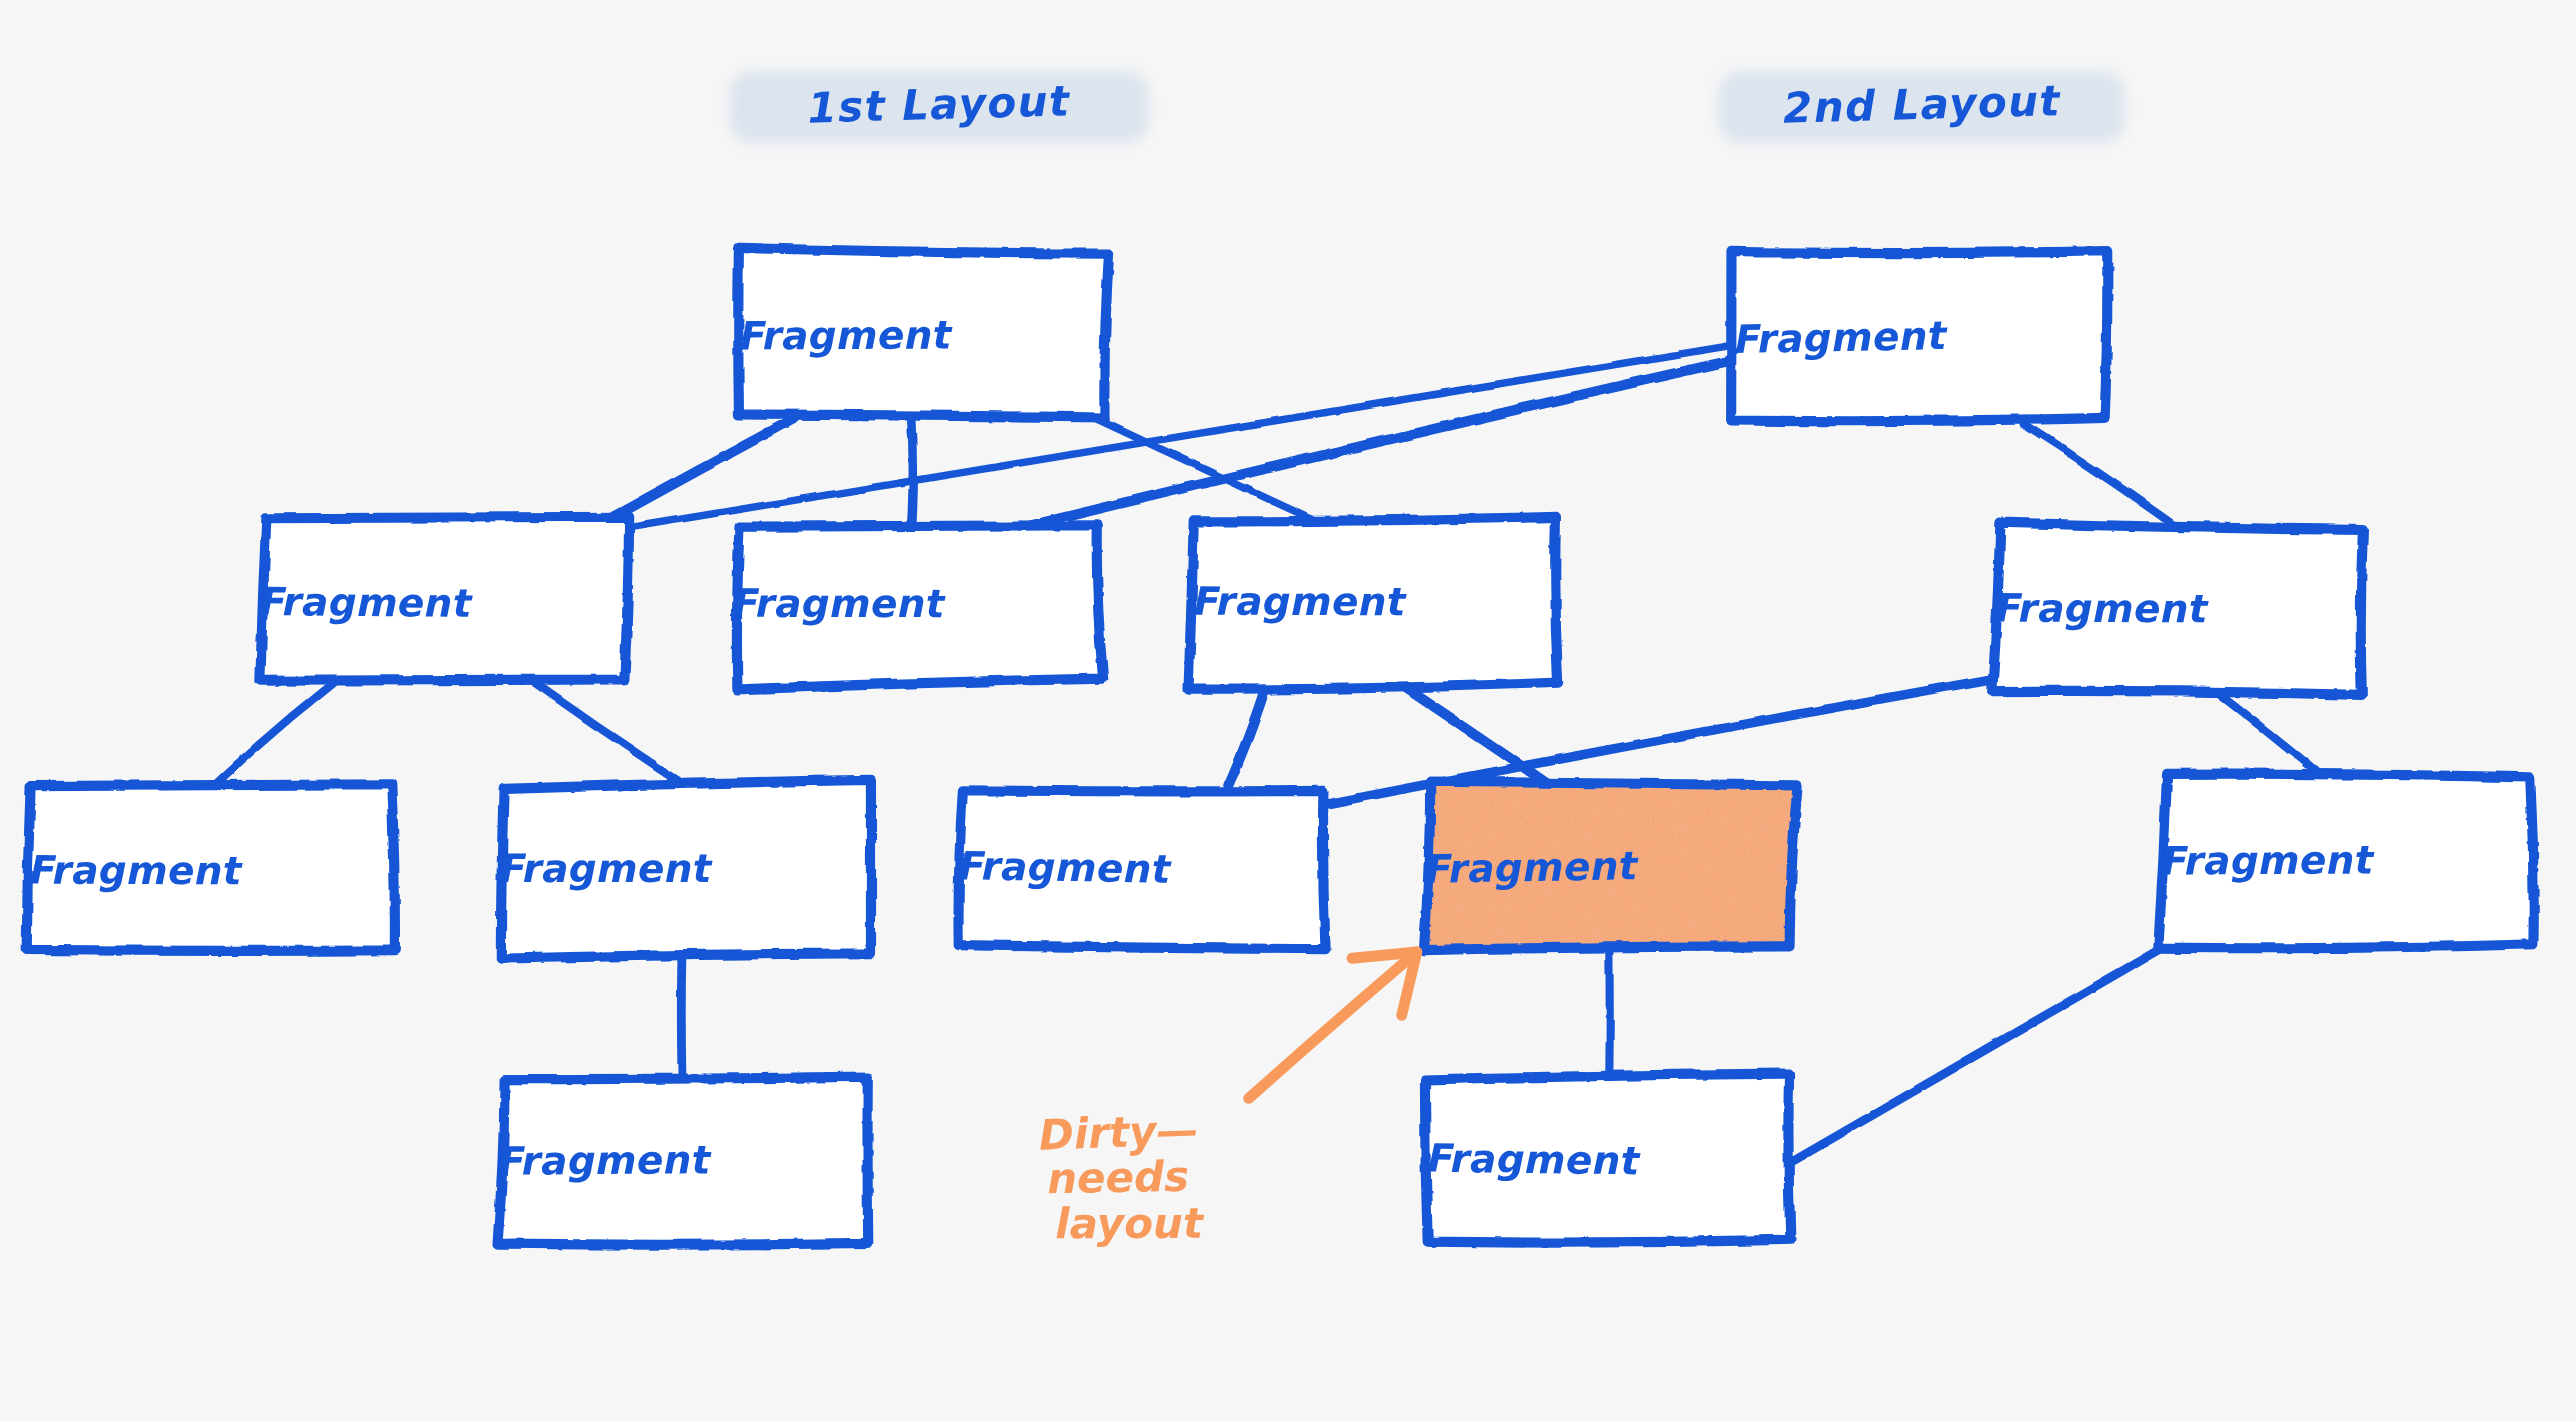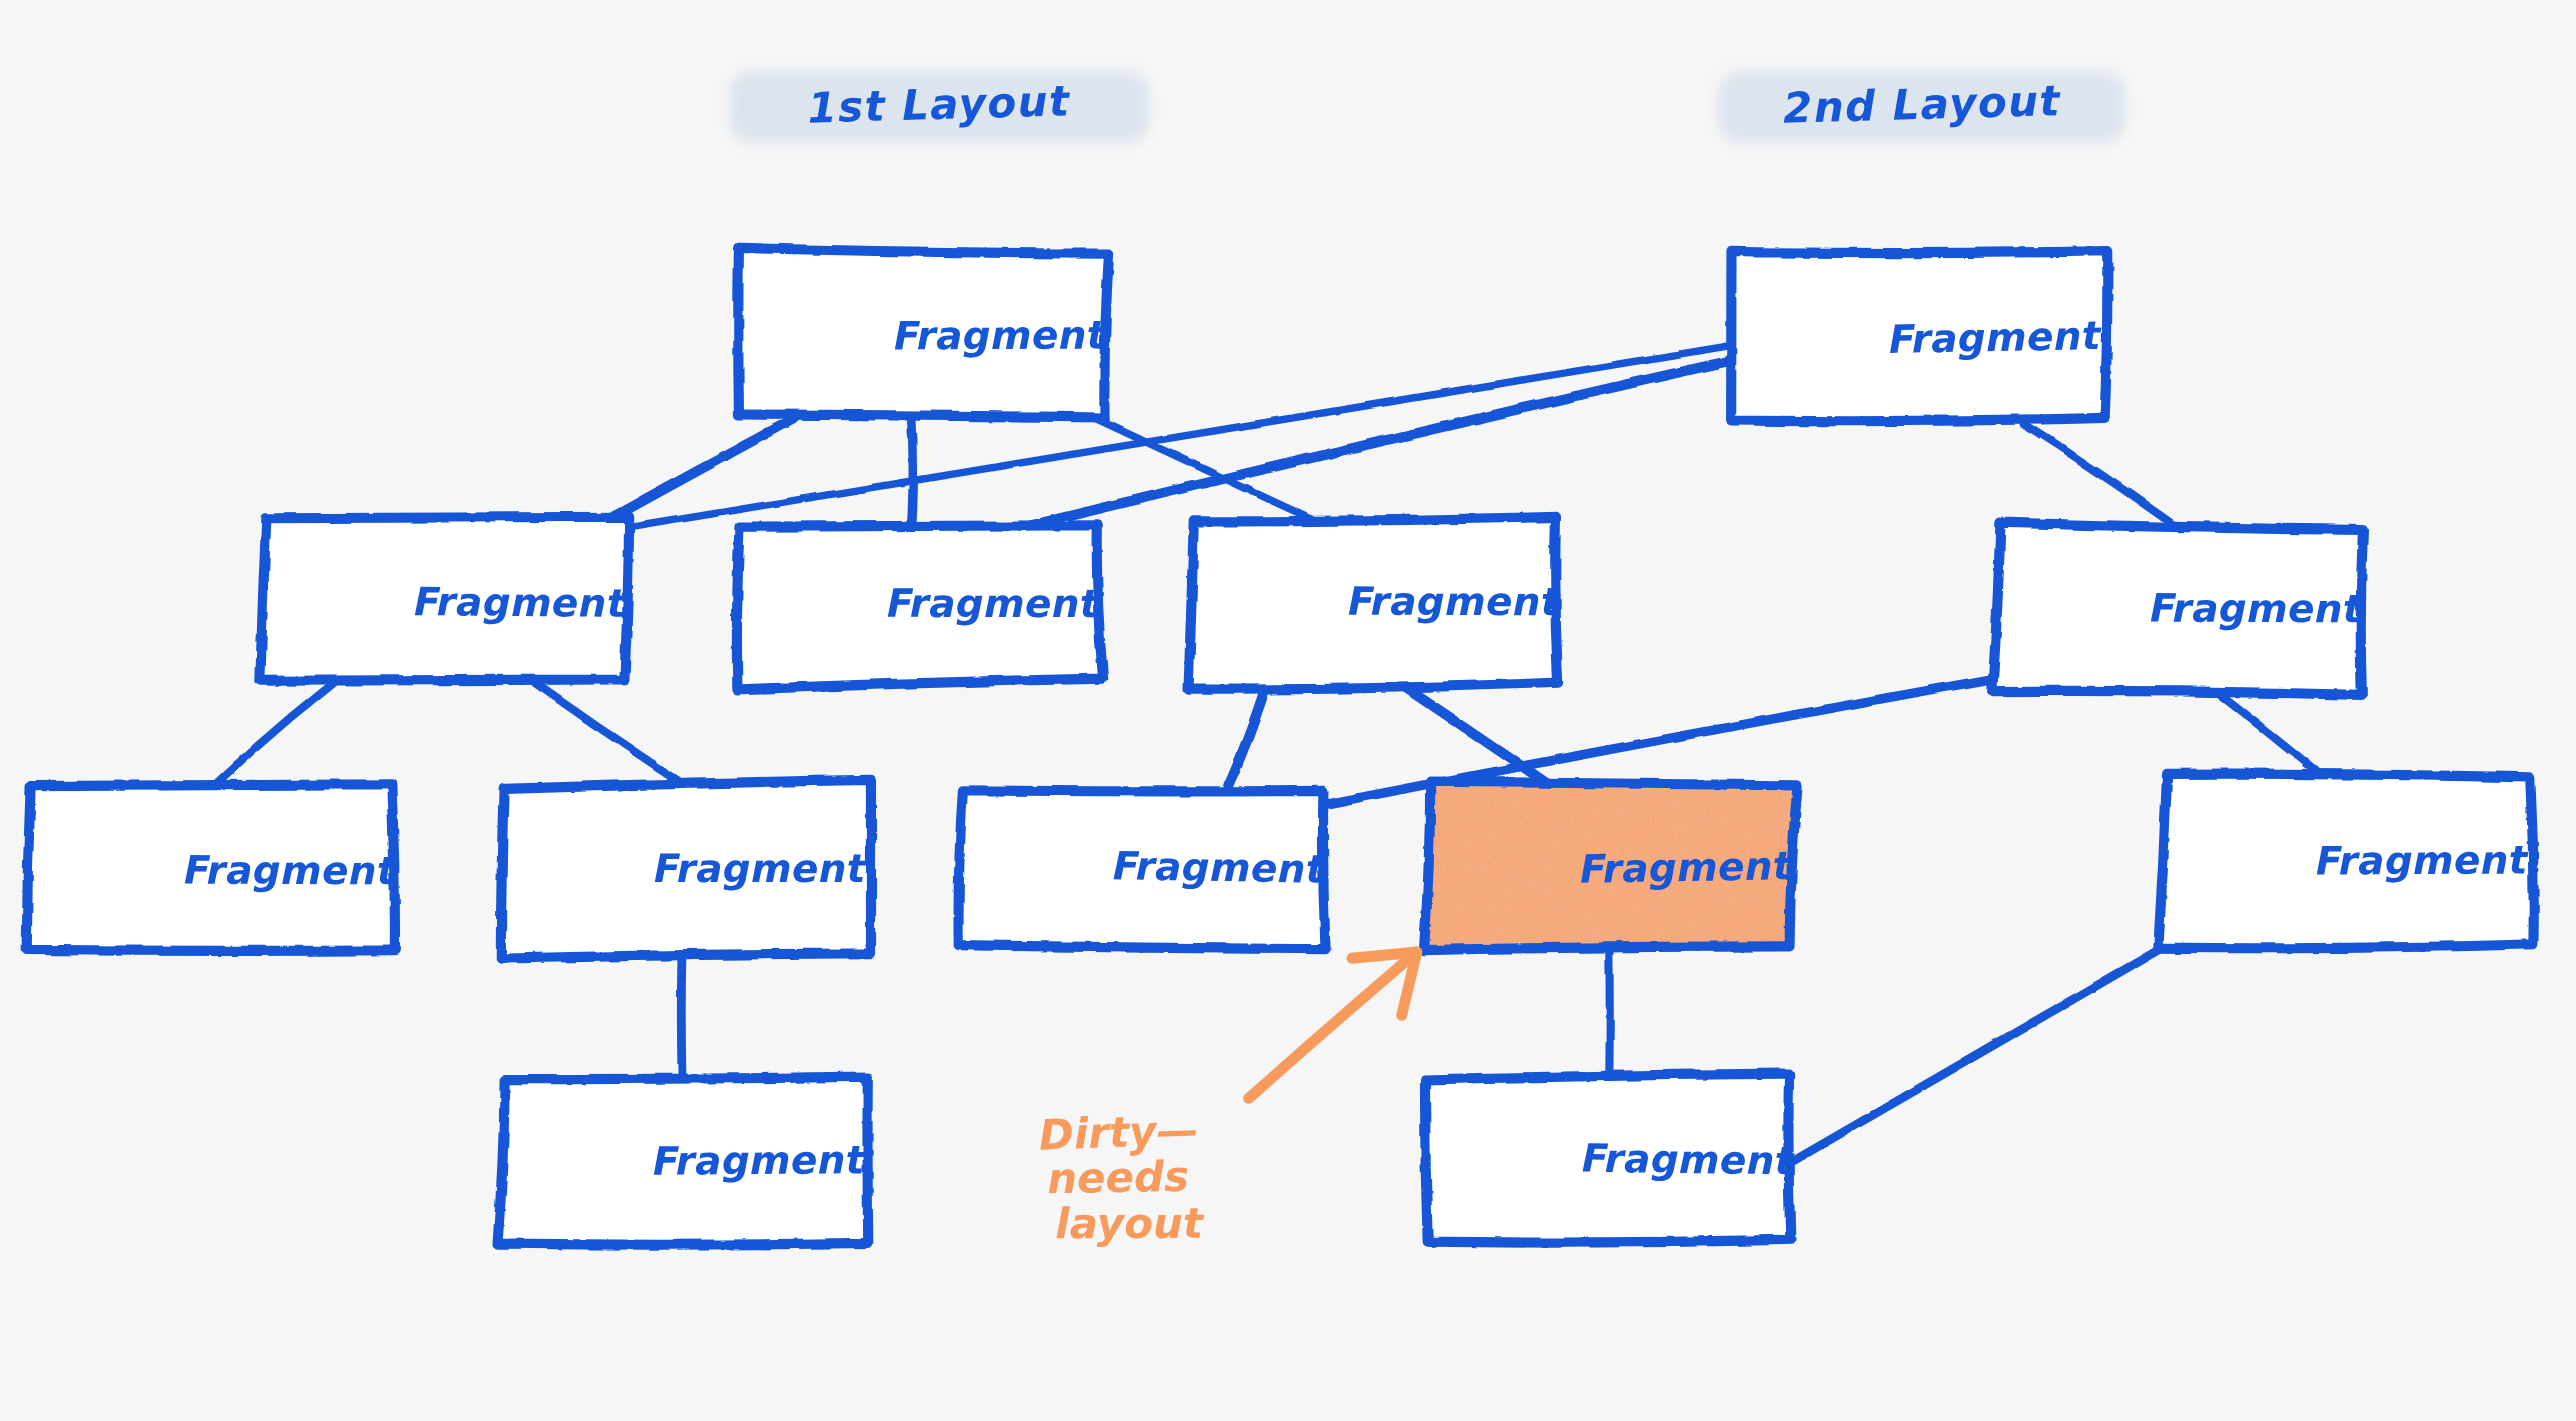--- a/index.html
+++ b/index.html
@@ -37,21 +37,21 @@
     position: absolute;
     border-radius: 23px;
     filter: blur(6.1px);
     z-index: 5;
   }
   .node {
     position: absolute;
     box-sizing: border-box;
     display: flex;
     align-items: center;
-    justify-content: flex-end;
+    justify-content: flex-start;
     z-index: 10;
   }
   .node .node-label {
     font-family: "DejaVu Sans", sans-serif;
     font-weight: 700;
     font-style: italic;
     color: #1557D6;
     font-size: 39px;
     letter-spacing: 0.3px;
     white-space: nowrap;

